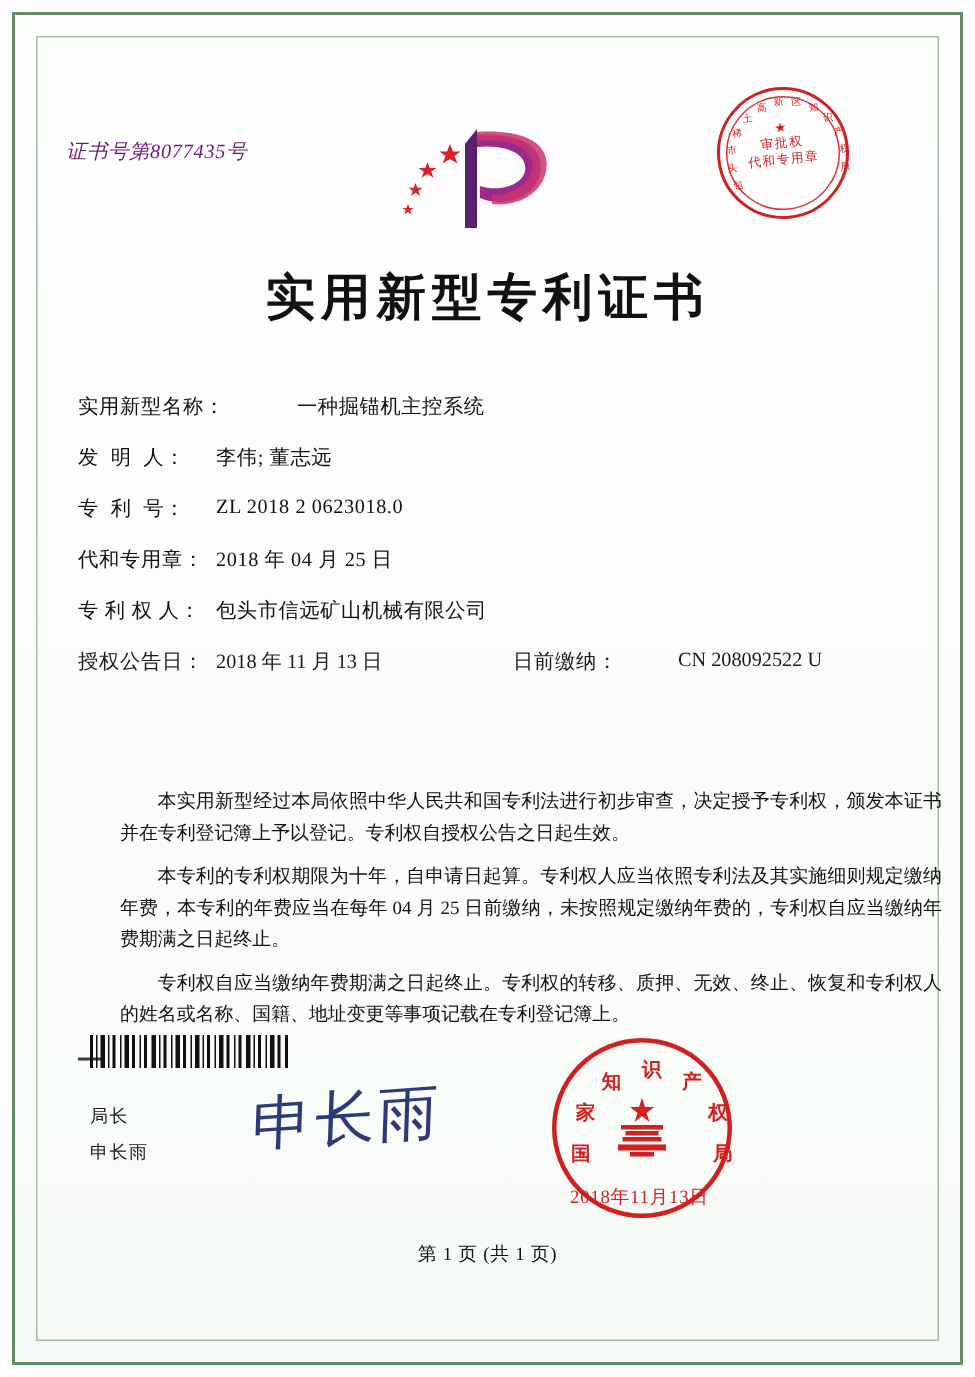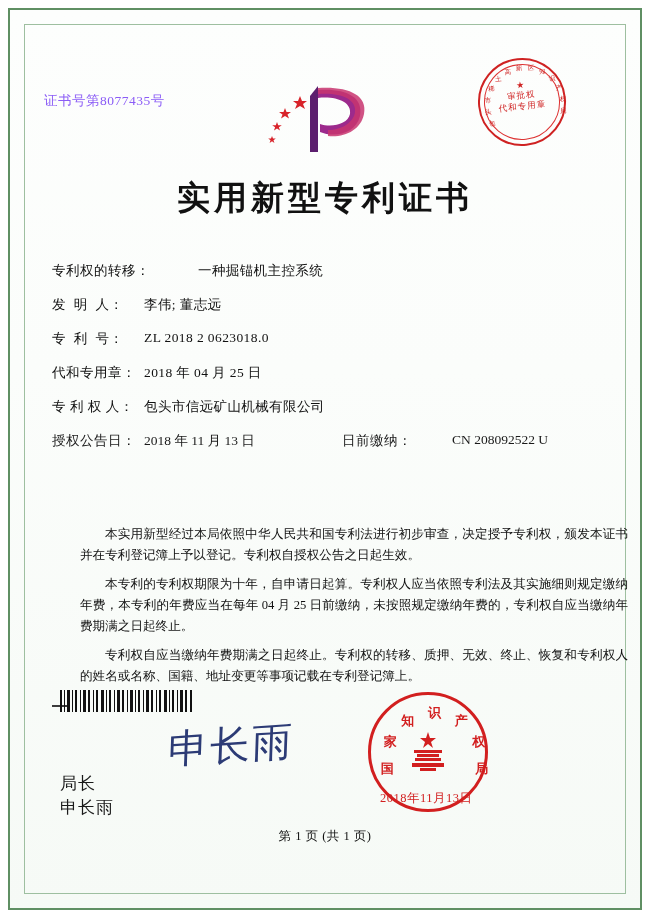--- a/index.html
+++ b/index.html
@@ -47,21 +47,22 @@
     bottom: 0;
   }
 
   
   .cert-no {
     position: absolute;
     left: 44px;
     top: 92px;
     font-size: 13.5px;
     letter-spacing: 0.5px;
-    color: #8b5cf6;
+    color: #701a75;
+    font-style: italic;
   }
 
   
   .logo {
     position: absolute;
     left: 252px;
     top: 82px;
     width: 120px;
     height: 78px;
   }
@@ -216,22 +217,22 @@
     top: 705px;
     width: 18px;
     height: 2px;
     background: #3c3c3c;
   }
 
   
   .sig-block {
     position: absolute;
     left: 60px;
-    top: 772px;
-    font-size: 17px;
+    top: 732px;
+    font-size: 12px;
     line-height: 24px;
     letter-spacing: 1px;
   }
   .sig-hand {
     position: absolute;
     left: 168px;
     top: 718px;
     font-size: 40px;
     color: #1b2b6b;
     font-family: "DejaVu Serif", serif;
@@ -341,21 +342,21 @@
         <span style="transform: rotate(104deg) translate(0,-38px) rotate(-104deg);">局</span>
       </div>
       <div class="star">★</div>
       <div class="mid">审批权<br>代和专用章</div>
     </div>
 
     <div class="main-title">实用新型专利证书</div>
 
     <div class="fields">
       <div class="field-row">
-        <span class="field-label">专利权的转移：</span>
+        <span class="field-label">实用新型名称：</span>
         <span class="field-value" style="left:146px;">一种掘锚机主控系统</span>
       </div>
       <div class="field-row">
         <span class="field-label">发  明  人：</span>
         <span class="field-value">李伟; 董志远</span>
       </div>
       <div class="field-row">
         <span class="field-label">专  利  号：</span>
         <span class="field-value num">ZL 2018 2 0623018.0</span>
       </div>

